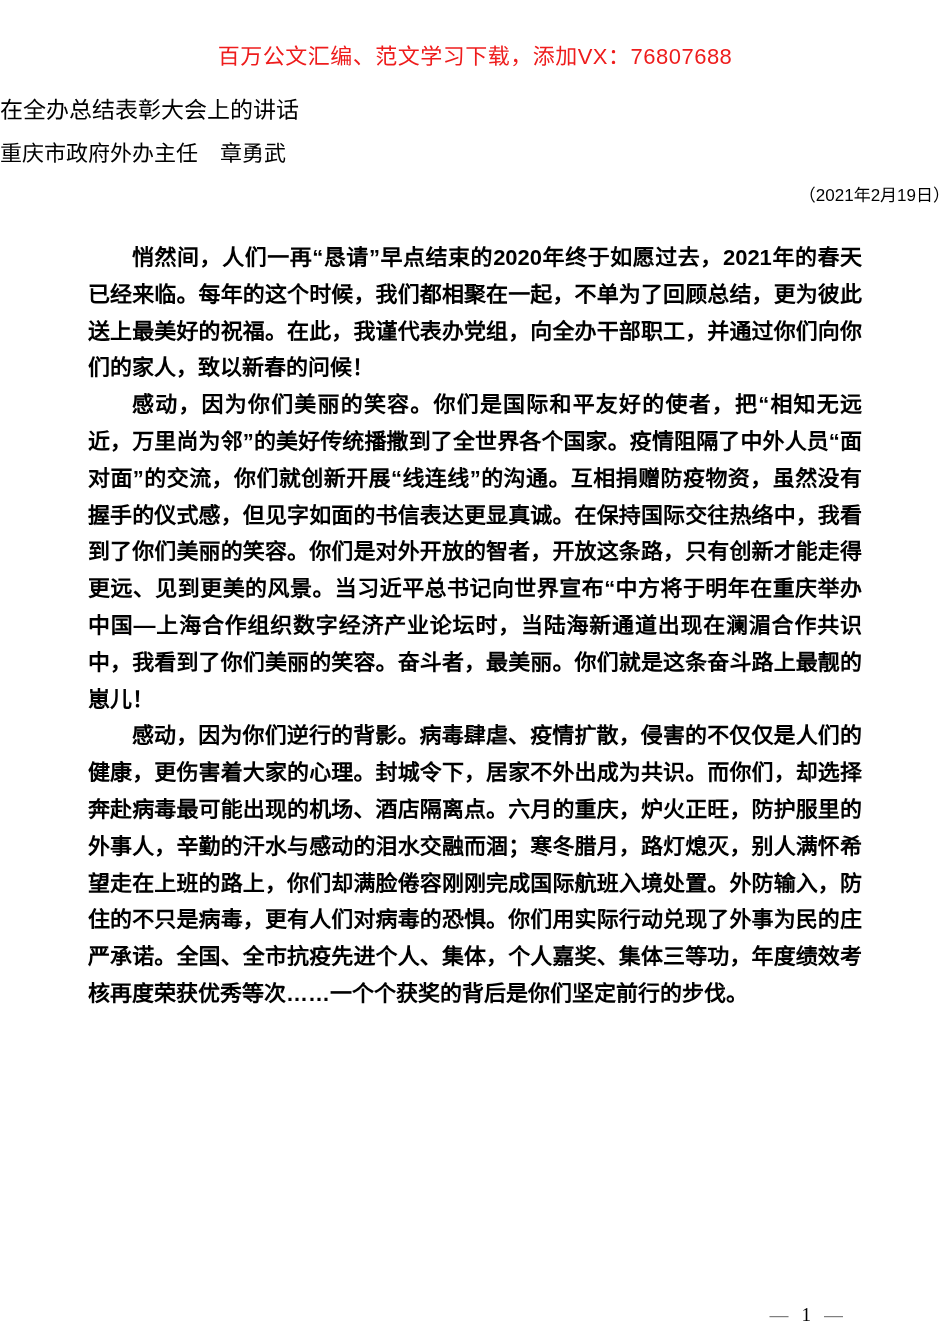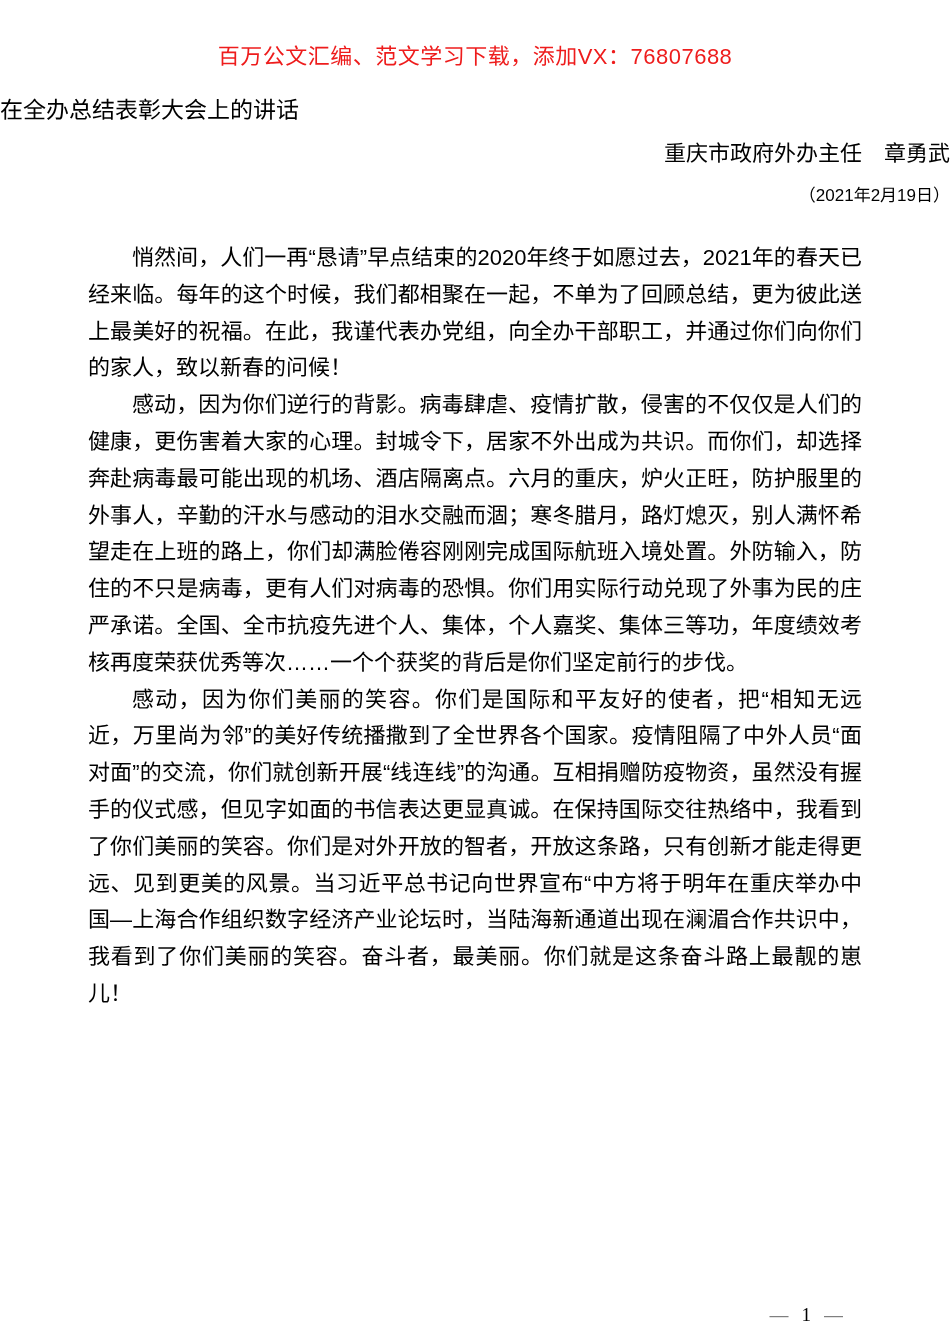--- a/index.html
+++ b/index.html
@@ -35,21 +35,21 @@
     font-size: 23px;
     font-weight: normal;
     line-height: 28px;
     margin: 0;
   }
   .doc-author {
     position: absolute;
     top: 140px;
     left: 0;
     right: 0;
-    text-align: right;
+    text-align: left;
     font-size: 22px;
     line-height: 27px;
   }
   .doc-date {
     position: absolute;
     top: 182px;
     left: 0;
     right: 0;
     text-align: right;
     font-size: 17px;
@@ -62,20 +62,21 @@
     width: 774px;
     font-size: 22px;
     line-height: 36.8px;
     text-align: justify;
   }
   .doc-body p {
     margin: 0;
     padding: 0;
     text-indent: 2em;
     word-break: break-all;
+    font-weight: bold;
   }
   .page-number {
     position: absolute;
     right: 107px;
     bottom: 20px;
     font-size: 19px;
     line-height: 19px;
     display: flex;
     align-items: center;
     gap: 13px;
@@ -96,22 +97,22 @@
   <div class="notice" style="color: rgb(238, 28, 28);">百万公文汇编、范文学习下载，添加VX：76807688</div>
 
   <h1 class="doc-title">在全办总结表彰大会上的讲话</h1>
 
   <div class="doc-author">重庆市政府外办主任　章勇武</div>
 
   <div class="doc-date">（2021年2月19日）</div>
 
   <div class="doc-body">
     <p>悄然间，人们一再“恳请”早点结束的2020年终于如愿过去，2021年的春天已经来临。每年的这个时候，我们都相聚在一起，不单为了回顾总结，更为彼此送上最美好的祝福。在此，我谨代表办党组，向全办干部职工，并通过你们向你们的家人，致以新春的问候！</p>
+    <p>感动，因为你们美丽的笑容。你们是国际和平友好的使者，把“相知无远近，万里尚为邻”的美好传统播撒到了全世界各个国家。疫情阻隔了中外人员“面对面”的交流，你们就创新开展“线连线”的沟通。互相捐赠防疫物资，虽然没有握手的仪式感，但见字如面的书信表达更显真诚。在保持国际交往热络中，我看到了你们美丽的笑容。你们是对外开放的智者，开放这条路，只有创新才能走得更远、见到更美的风景。当习近平总书记向世界宣布“中方将于明年在重庆举办中国—上海合作组织数字经济产业论坛时，当陆海新通道出现在澜湄合作共识中，我看到了你们美丽的笑容。奋斗者，最美丽。你们就是这条奋斗路上最靓的崽儿！</p>
     <p>感动，因为你们逆行的背影。病毒肆虐、疫情扩散，侵害的不仅仅是人们的健康，更伤害着大家的心理。封城令下，居家不外出成为共识。而你们，却选择奔赴病毒最可能出现的机场、酒店隔离点。六月的重庆，炉火正旺，防护服里的外事人，辛勤的汗水与感动的泪水交融而涸；寒冬腊月，路灯熄灭，别人满怀希望走在上班的路上，你们却满脸倦容刚刚完成国际航班入境处置。外防输入，防住的不只是病毒，更有人们对病毒的恐惧。你们用实际行动兑现了外事为民的庄严承诺。全国、全市抗疫先进个人、集体，个人嘉奖、集体三等功，年度绩效考核再度荣获优秀等次……一个个获奖的背后是你们坚定前行的步伐。</p>
-    <p>感动，因为你们美丽的笑容。你们是国际和平友好的使者，把“相知无远近，万里尚为邻”的美好传统播撒到了全世界各个国家。疫情阻隔了中外人员“面对面”的交流，你们就创新开展“线连线”的沟通。互相捐赠防疫物资，虽然没有握手的仪式感，但见字如面的书信表达更显真诚。在保持国际交往热络中，我看到了你们美丽的笑容。你们是对外开放的智者，开放这条路，只有创新才能走得更远、见到更美的风景。当习近平总书记向世界宣布“中方将于明年在重庆举办中国—上海合作组织数字经济产业论坛时，当陆海新通道出现在澜湄合作共识中，我看到了你们美丽的笑容。奋斗者，最美丽。你们就是这条奋斗路上最靓的崽儿！</p>
   </div>
 
   <div class="page-number">
     <span class="dash" style="color: rgb(127, 127, 127);">—</span>
     <span class="num">1</span>
     <span class="dash" style="color: rgb(127, 127, 127);">—</span>
   </div>
 
 </div>
 

